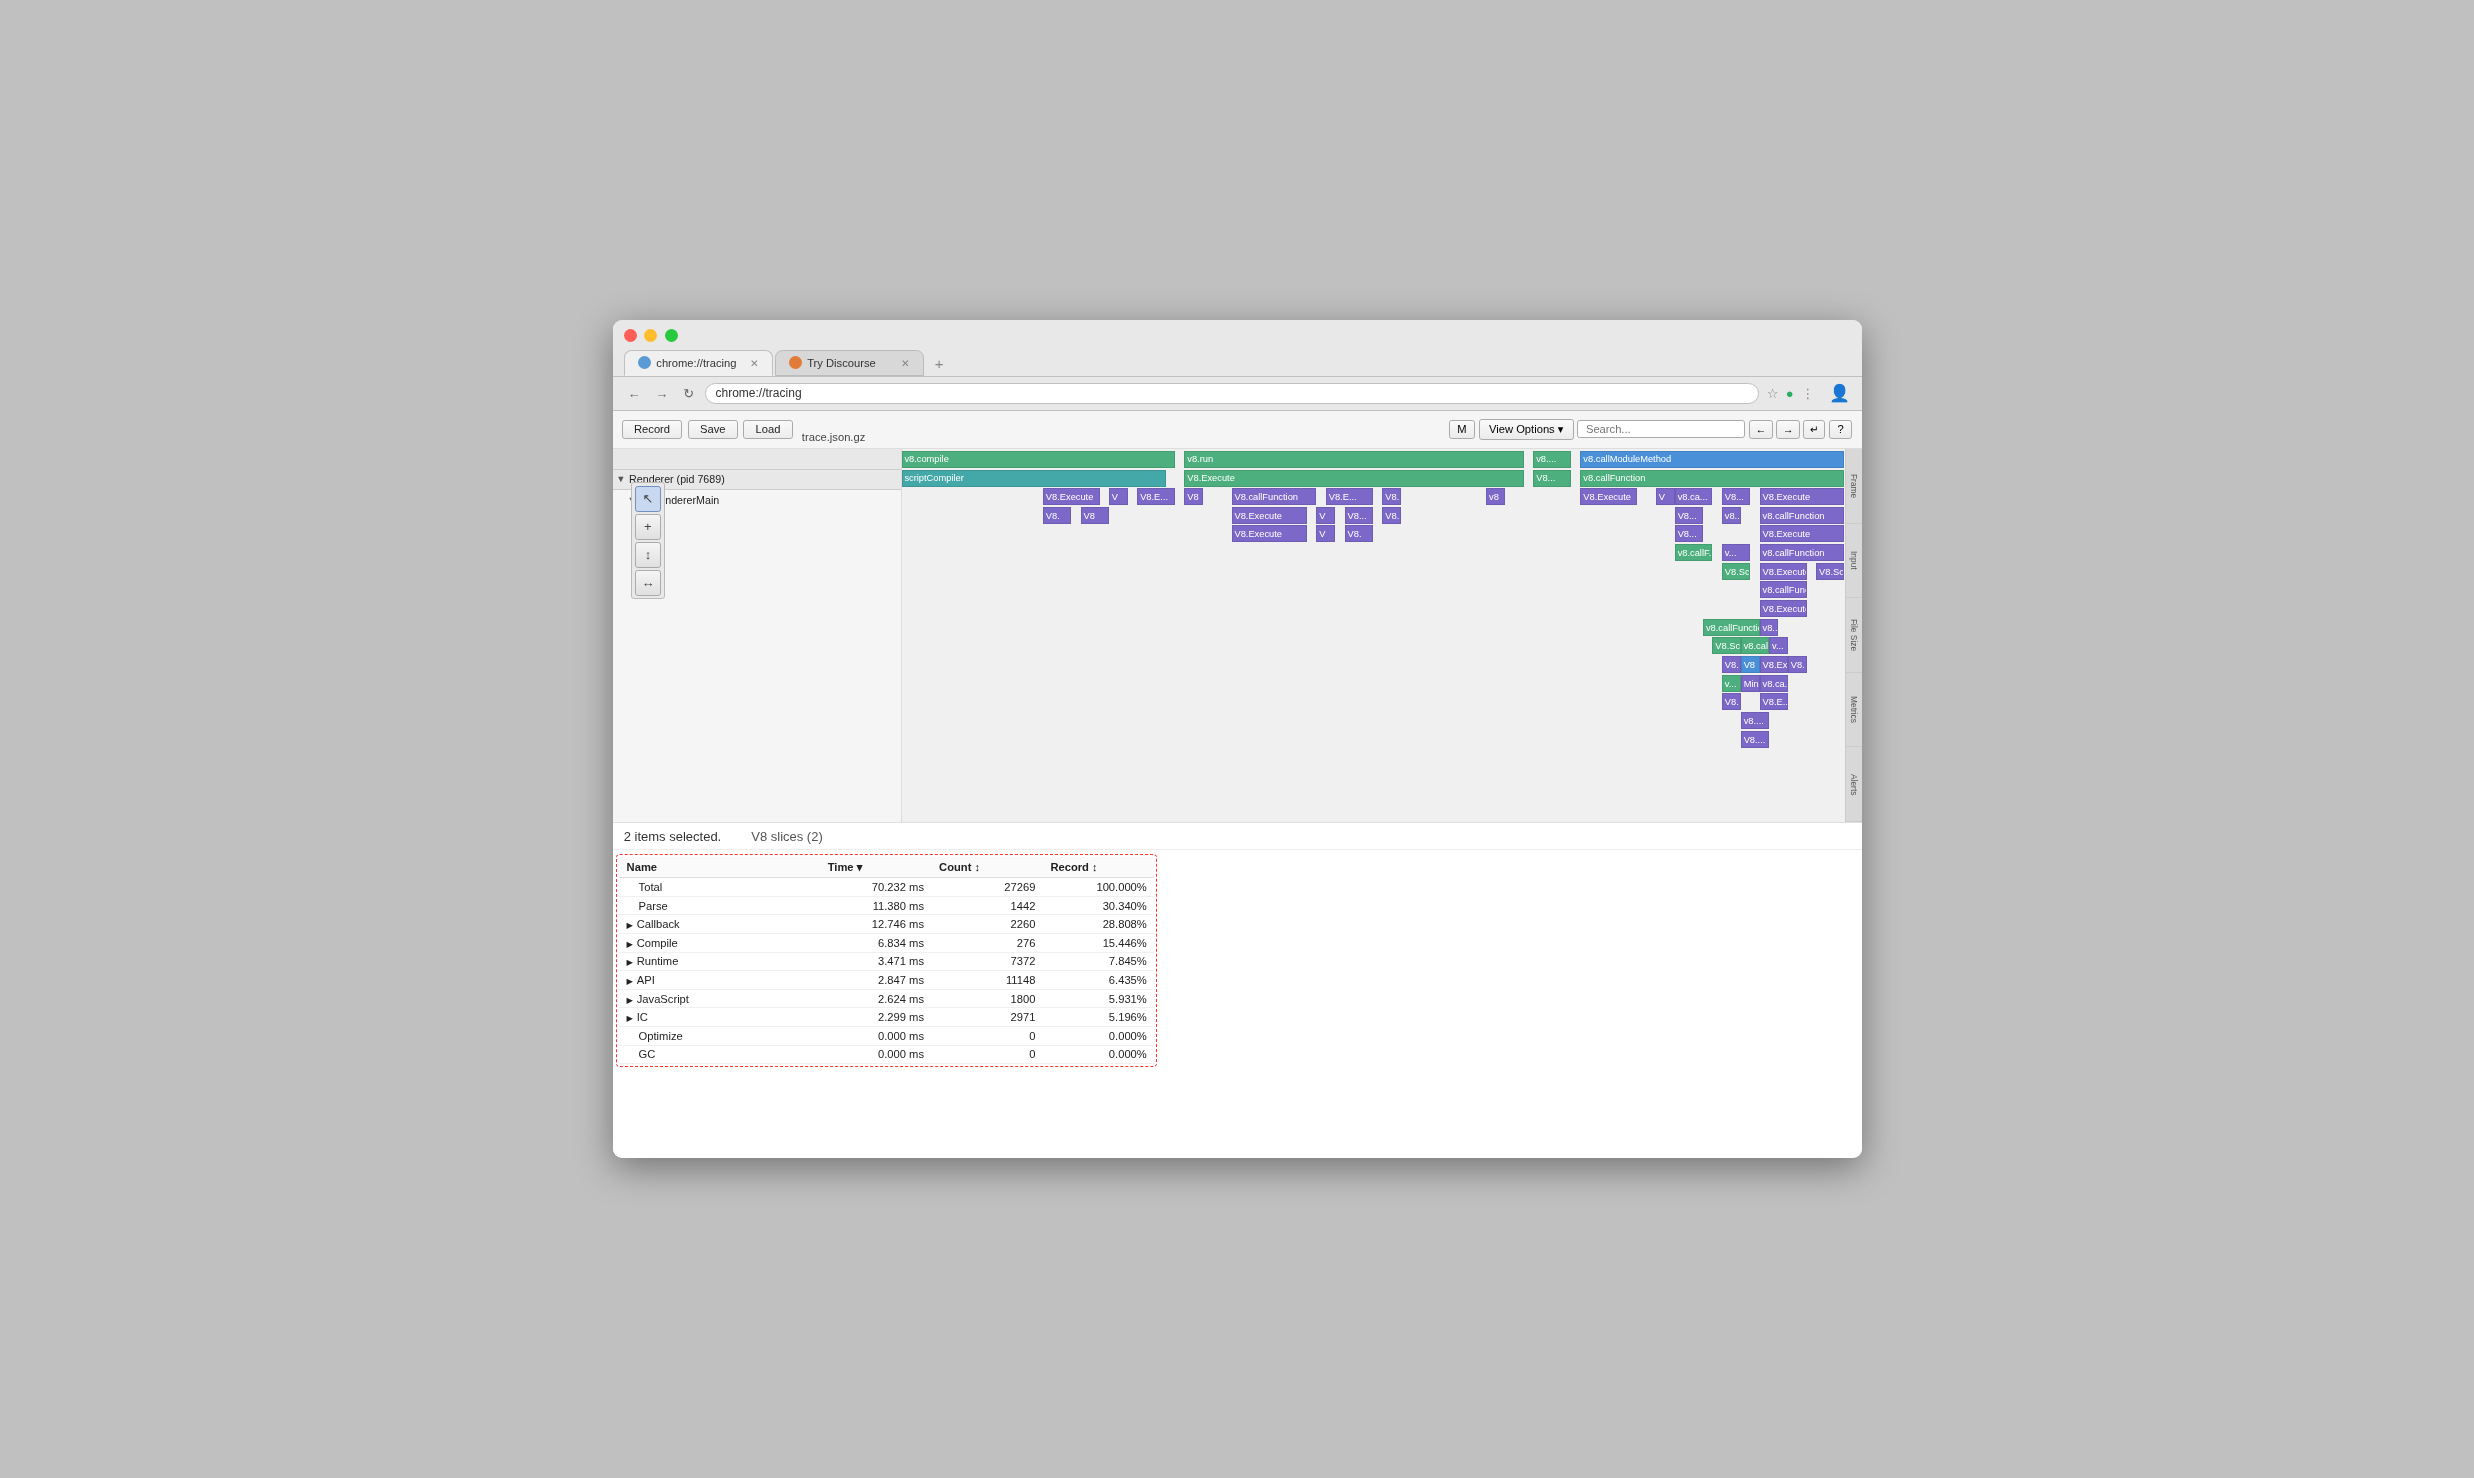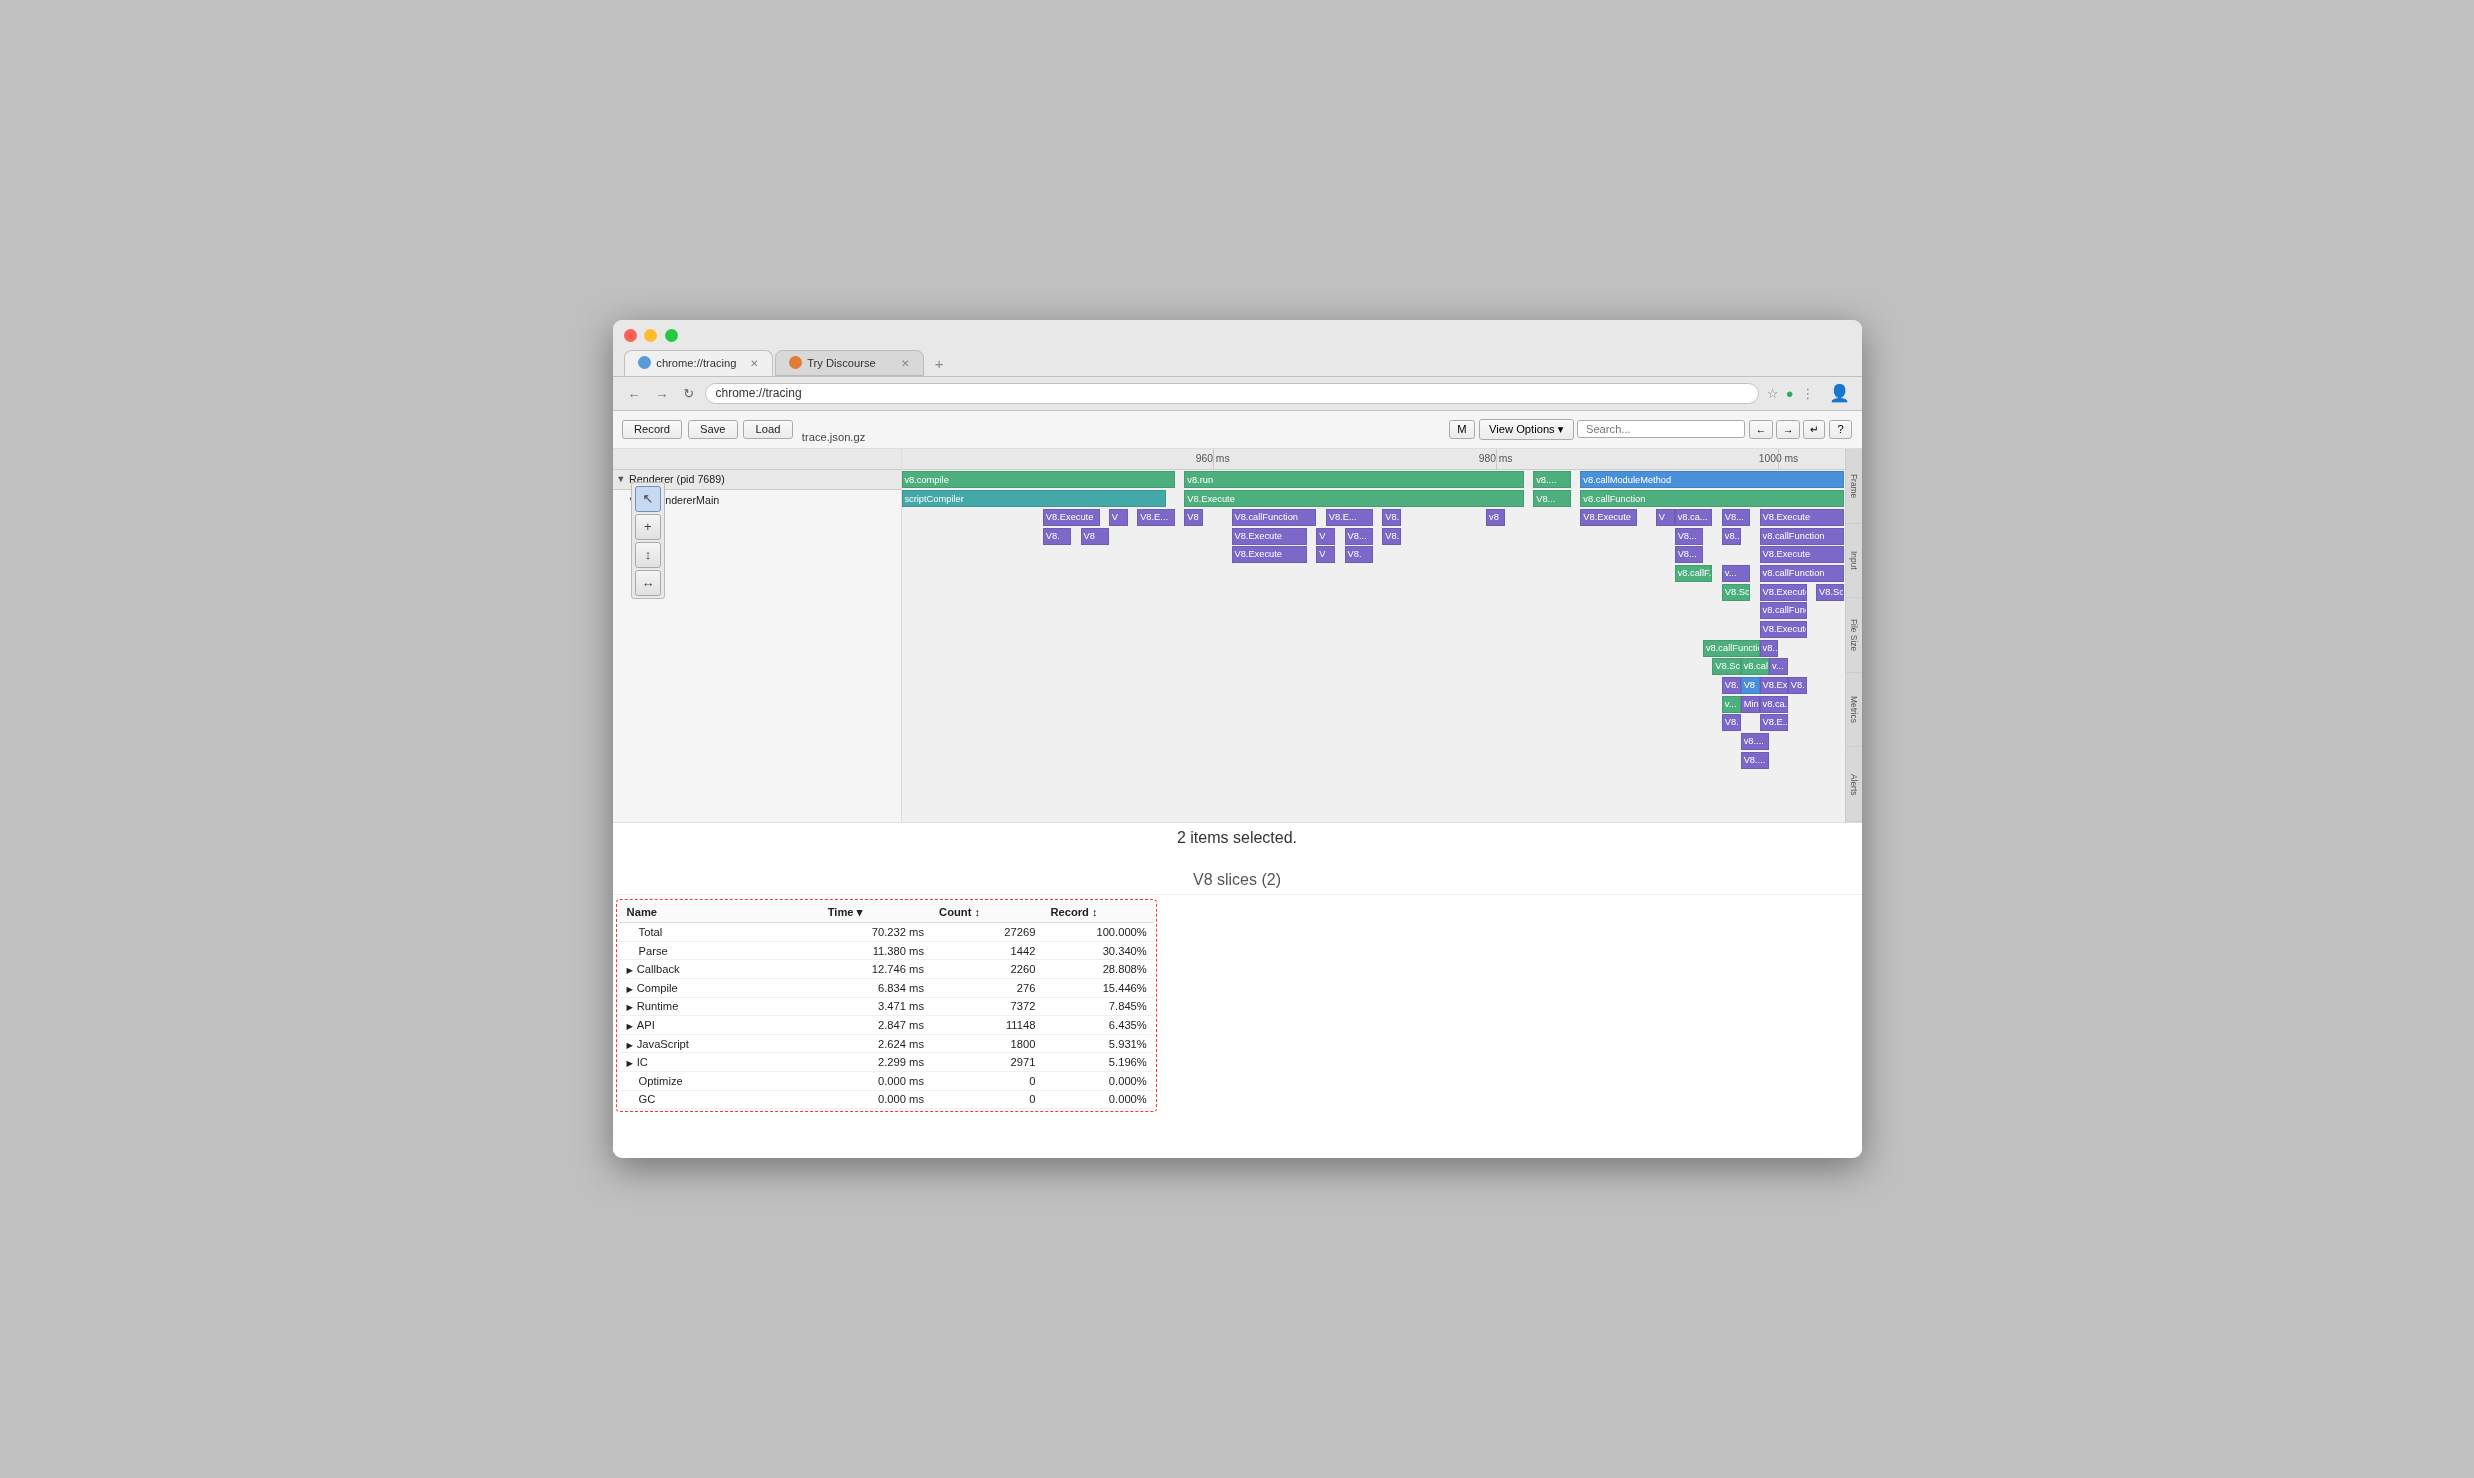--- a/index.html
+++ b/index.html
@@ -311,27 +311,26 @@
     }
     .tool-btn.active { background: #c8d8f0; border-color: #7090c0; }
     
     .bottom-panel {
       background: white;
       border-top: 1.9px solid #e0e0e0;
       flex: 1;
     }
     .bottom-header {
       padding: 5.6px 11.2px;
-      font-size: 16px;
+      font-size: 13px;
       color: #333;
       border-bottom: 0.9px solid #eee;
       display: flex;
-      gap: 24px;
-      align-items: center;
-      flex-direction: column;
+      gap: 30px;
+      align-items: center;
     }
     .selection-info { font-weight: 500; }
     .slice-info { color: #555; }
     
     .data-table {
       width: 100%;
       border-collapse: collapse;
       font-size: 11.2px;
     }
     .data-table th {
@@ -430,29 +429,20 @@
         <div class="tool-panel">
           <button class="tool-btn active">↖</button>
           <button class="tool-btn">+</button>
           <button class="tool-btn">↕</button>
           <button class="tool-btn">↔</button>
         </div>
       </div>
 
       <div class="flame-chart">
 
-        <div class="time-ruler">
-          <span class="time-label" style="left:33%;">960 ms</span>
-          <span class="time-label" style="left:63%;">980 ms</span>
-          <span class="time-label" style="left:93%;">1000 ms</span>
-
-          <div style="position:absolute;left:33%;top:0;bottom:0;width:0.9px;background:#aaa;opacity:0.5;"></div>
-          <div style="position:absolute;left:63%;top:0;bottom:0;width:0.9px;background:#aaa;opacity:0.5;"></div>
-          <div style="position:absolute;left:93%;top:0;bottom:0;width:0.9px;background:#aaa;opacity:0.5;"></div>
-        </div>
 
         <div class="flame-rows">
 
           <div class="flame-bar green" style="left:0%;top:1.9px;width:29%;height:17px;">v8.compile</div>
           <div class="flame-bar green" style="left:30%;top:1.9px;width:36%;height:17px;">v8.run</div>
           <div class="flame-bar green" style="left:67%;top:1.9px;width:4%;height:17px;">v8....</div>
           <div class="flame-bar blue" style="left:72%;top:1.9px;width:28%;height:17px;">v8.callModuleMethod</div>
 
           <div class="flame-bar teal" style="left:0%;top:20.5px;width:28%;height:17px;">scriptCompiler</div>
           <div class="flame-bar green" style="left:30%;top:20.5px;width:36%;height:17px;">V8.Execute</div>

